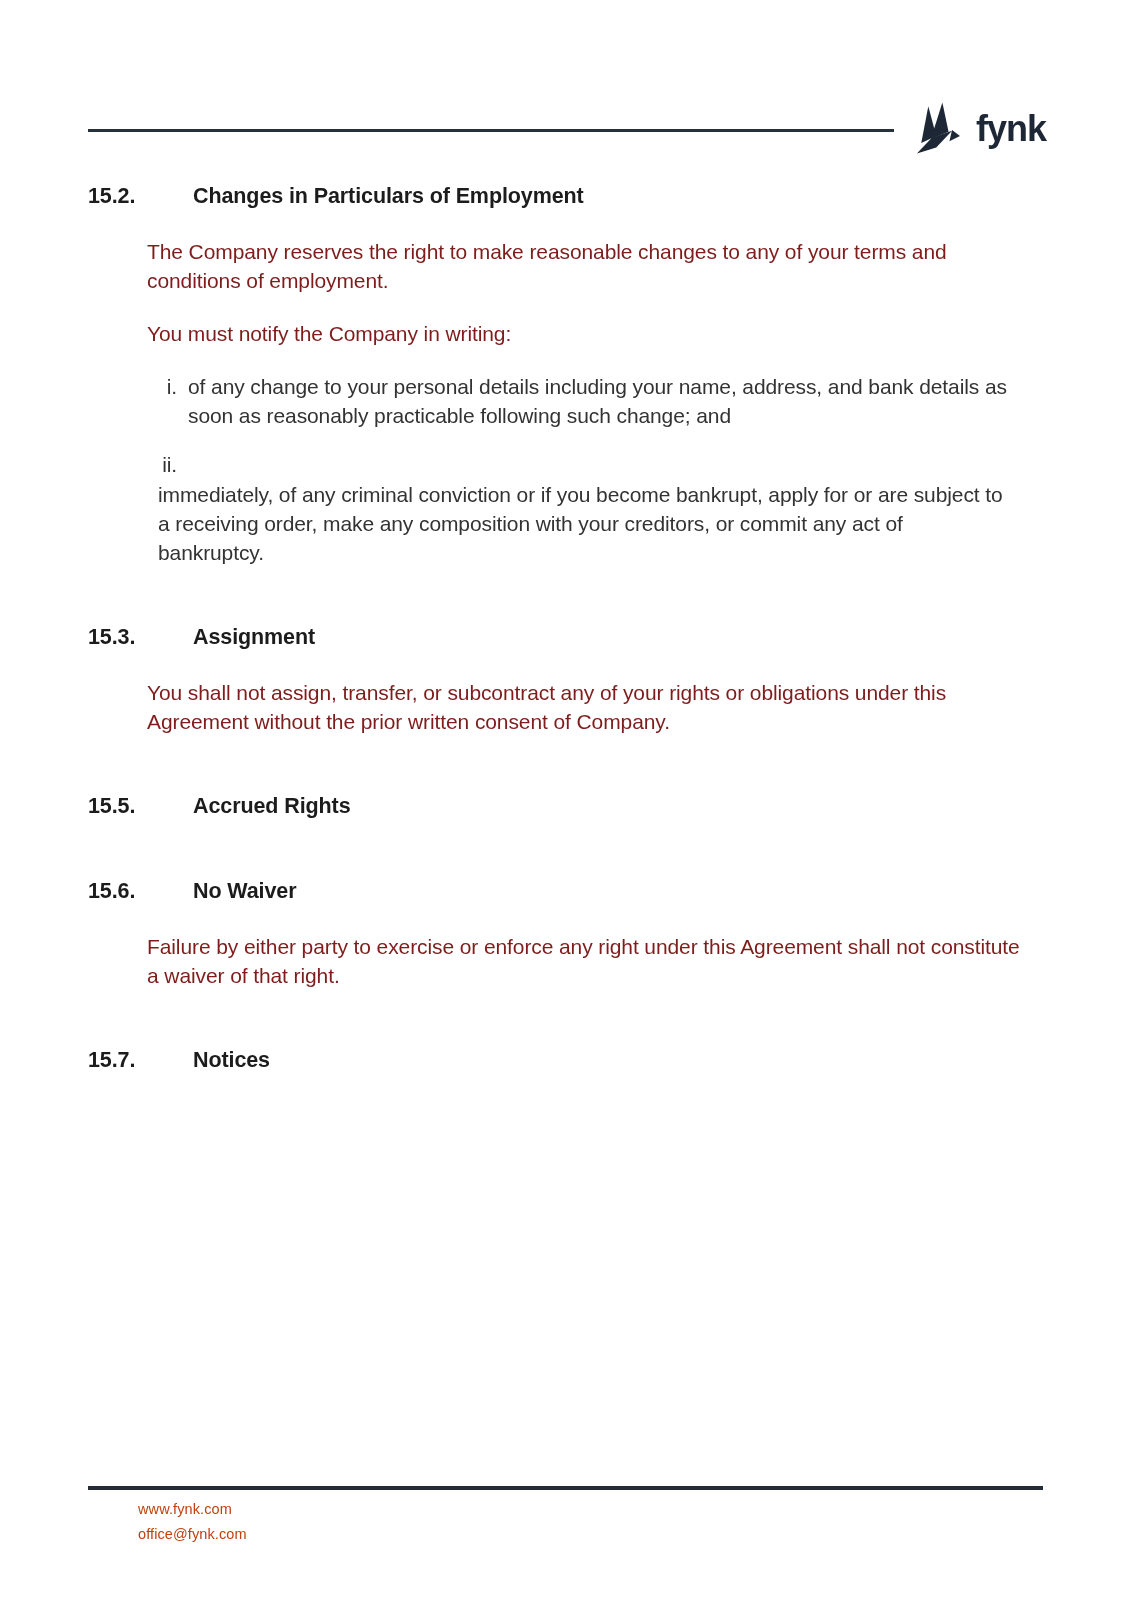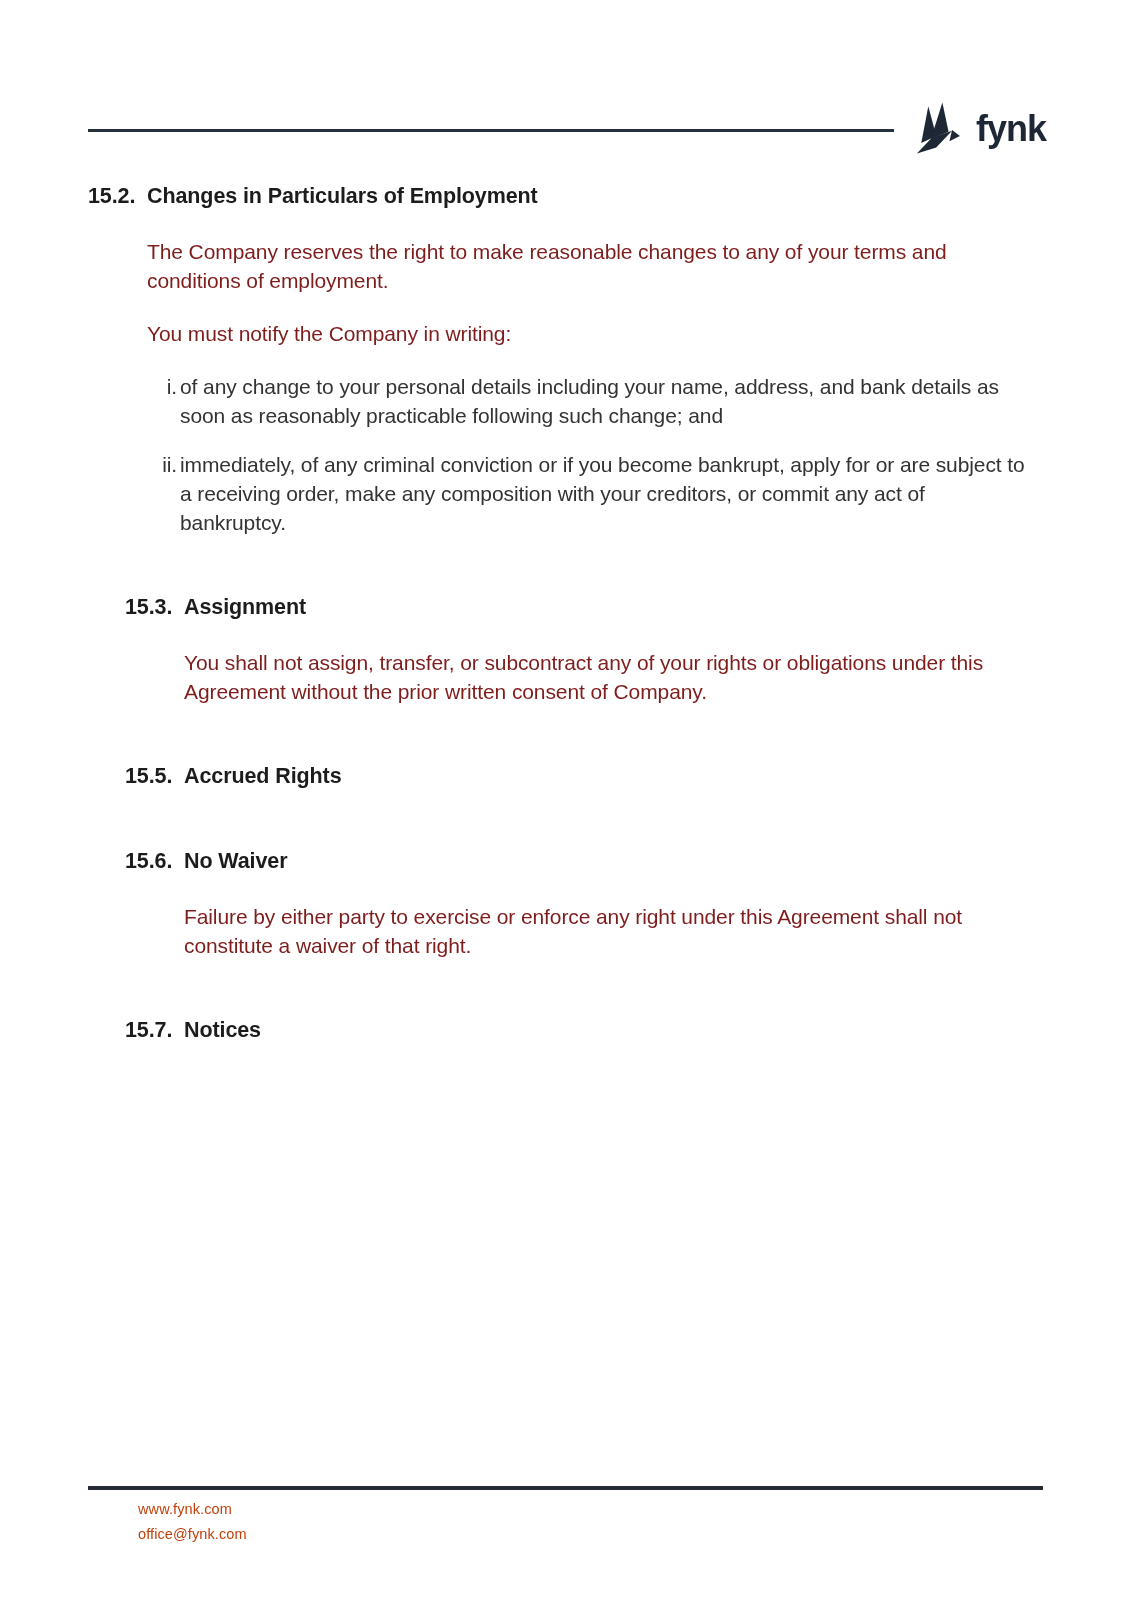--- a/index.html
+++ b/index.html
@@ -24,35 +24,35 @@
   .brand {
     font-size:36px; font-weight:bold; color:#1d2736; letter-spacing:-1px;
     line-height:58px;
   }
 
   
   .content {
     position:absolute; left:88px; top:182px; width:955px;
     font-size:21px; line-height:29px; letter-spacing:-0.1px;
   }
-  .doc-section + .doc-section { margin-top:56px;margin-left:37px; }
+  .doc-section + .doc-section { margin-top:56px; }
   .sec-heading {
     display:flex; font-size:21.5px; font-weight:bold; color:#1c1c1c;
-    line-height:29px; margin:0 0 26px 0;
+    line-height:29px; margin:0 0 26px 0;gap:46px;
   }
   .sec-num { width:59px; flex:0 0 59px; }
   .sec-title { flex:1; }
   .para {
     margin:0 0 24px 59px; max-width:873px; color:#7f1d1d;
   }
   .roman-list { list-style:none; margin:0 0 24px 59px; }
   .list-item { display:flex; }
-  .list-item + .list-item { margin-top:20px; }
+  .list-item + .list-item { margin-top:20px;flex-direction:column; }
   .li-marker { flex:0 0 30px; width:30px; text-align:right; }
-  .li-text { margin-left:3px; max-width:845px; }
+  .li-text { margin-left:11px; max-width:845px; }
 
   
   .footer-rule {
     position:absolute; left:88px; top:1486px; width:955px; height:3.5px;
     background:#262c35;
   }
   .footer-text {
     position:absolute; left:138px; top:1497px;
     font-size:14.5px; line-height:25px; color:#c2410c; letter-spacing:0.1px;
   }

